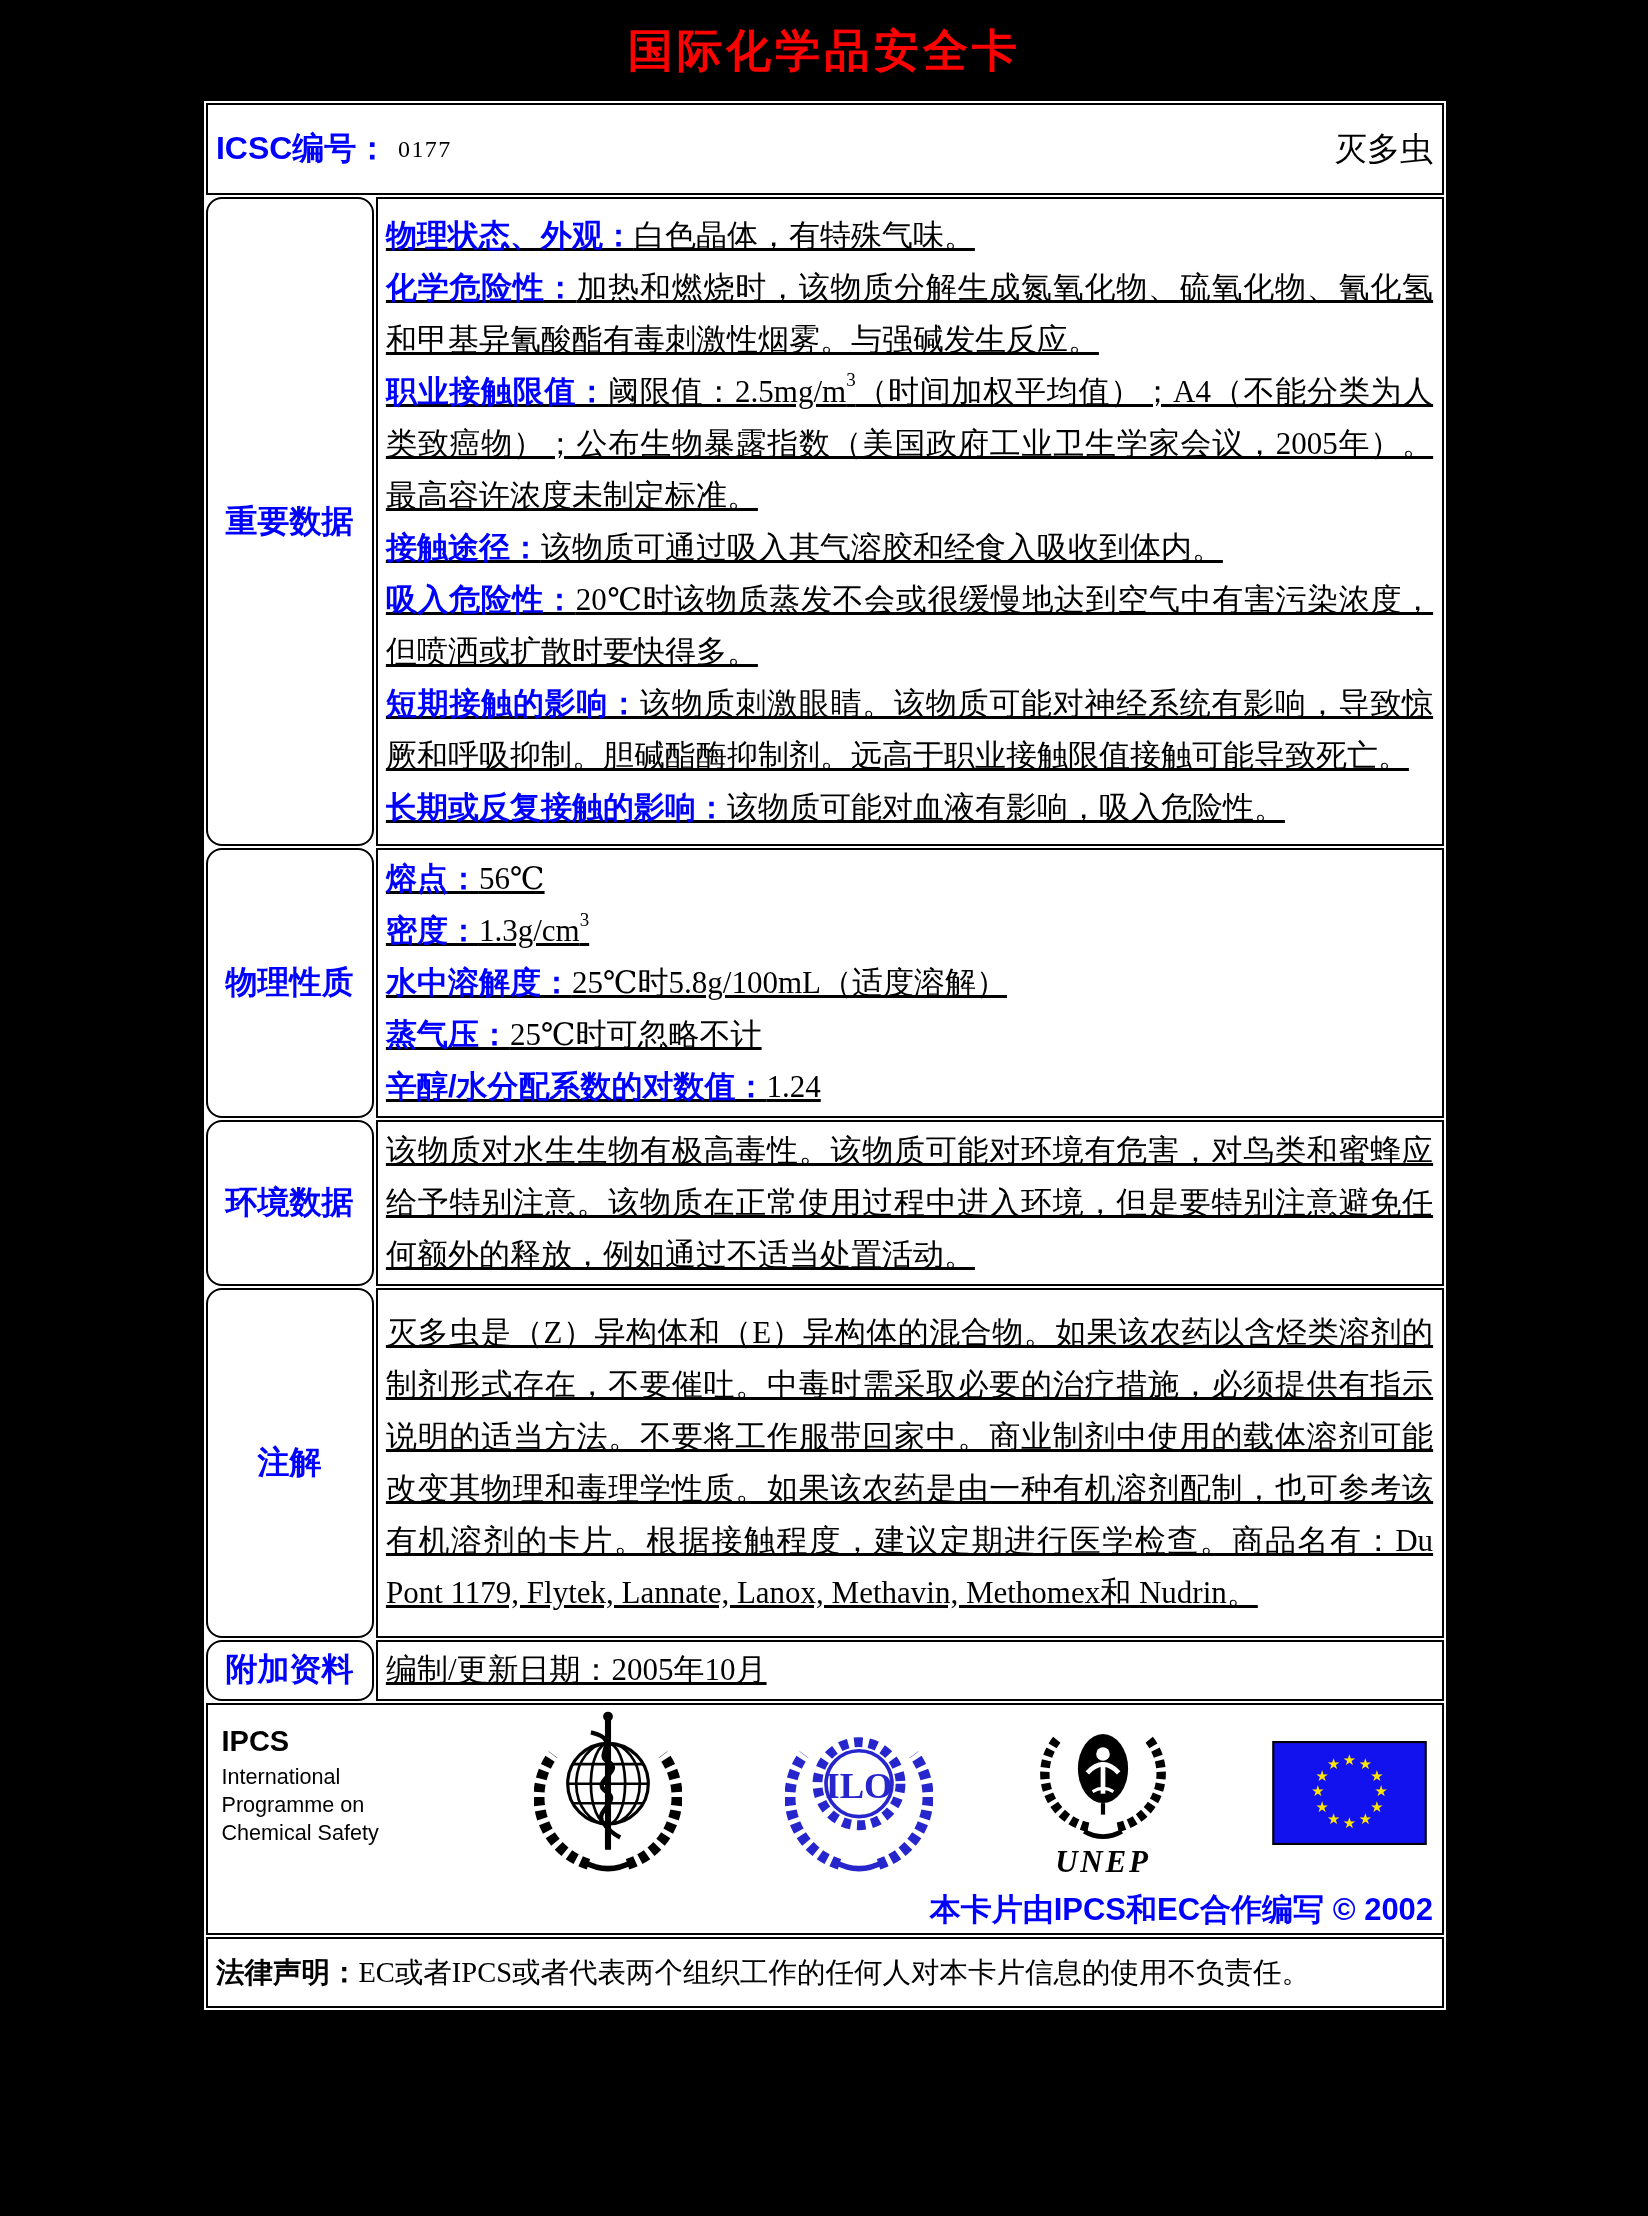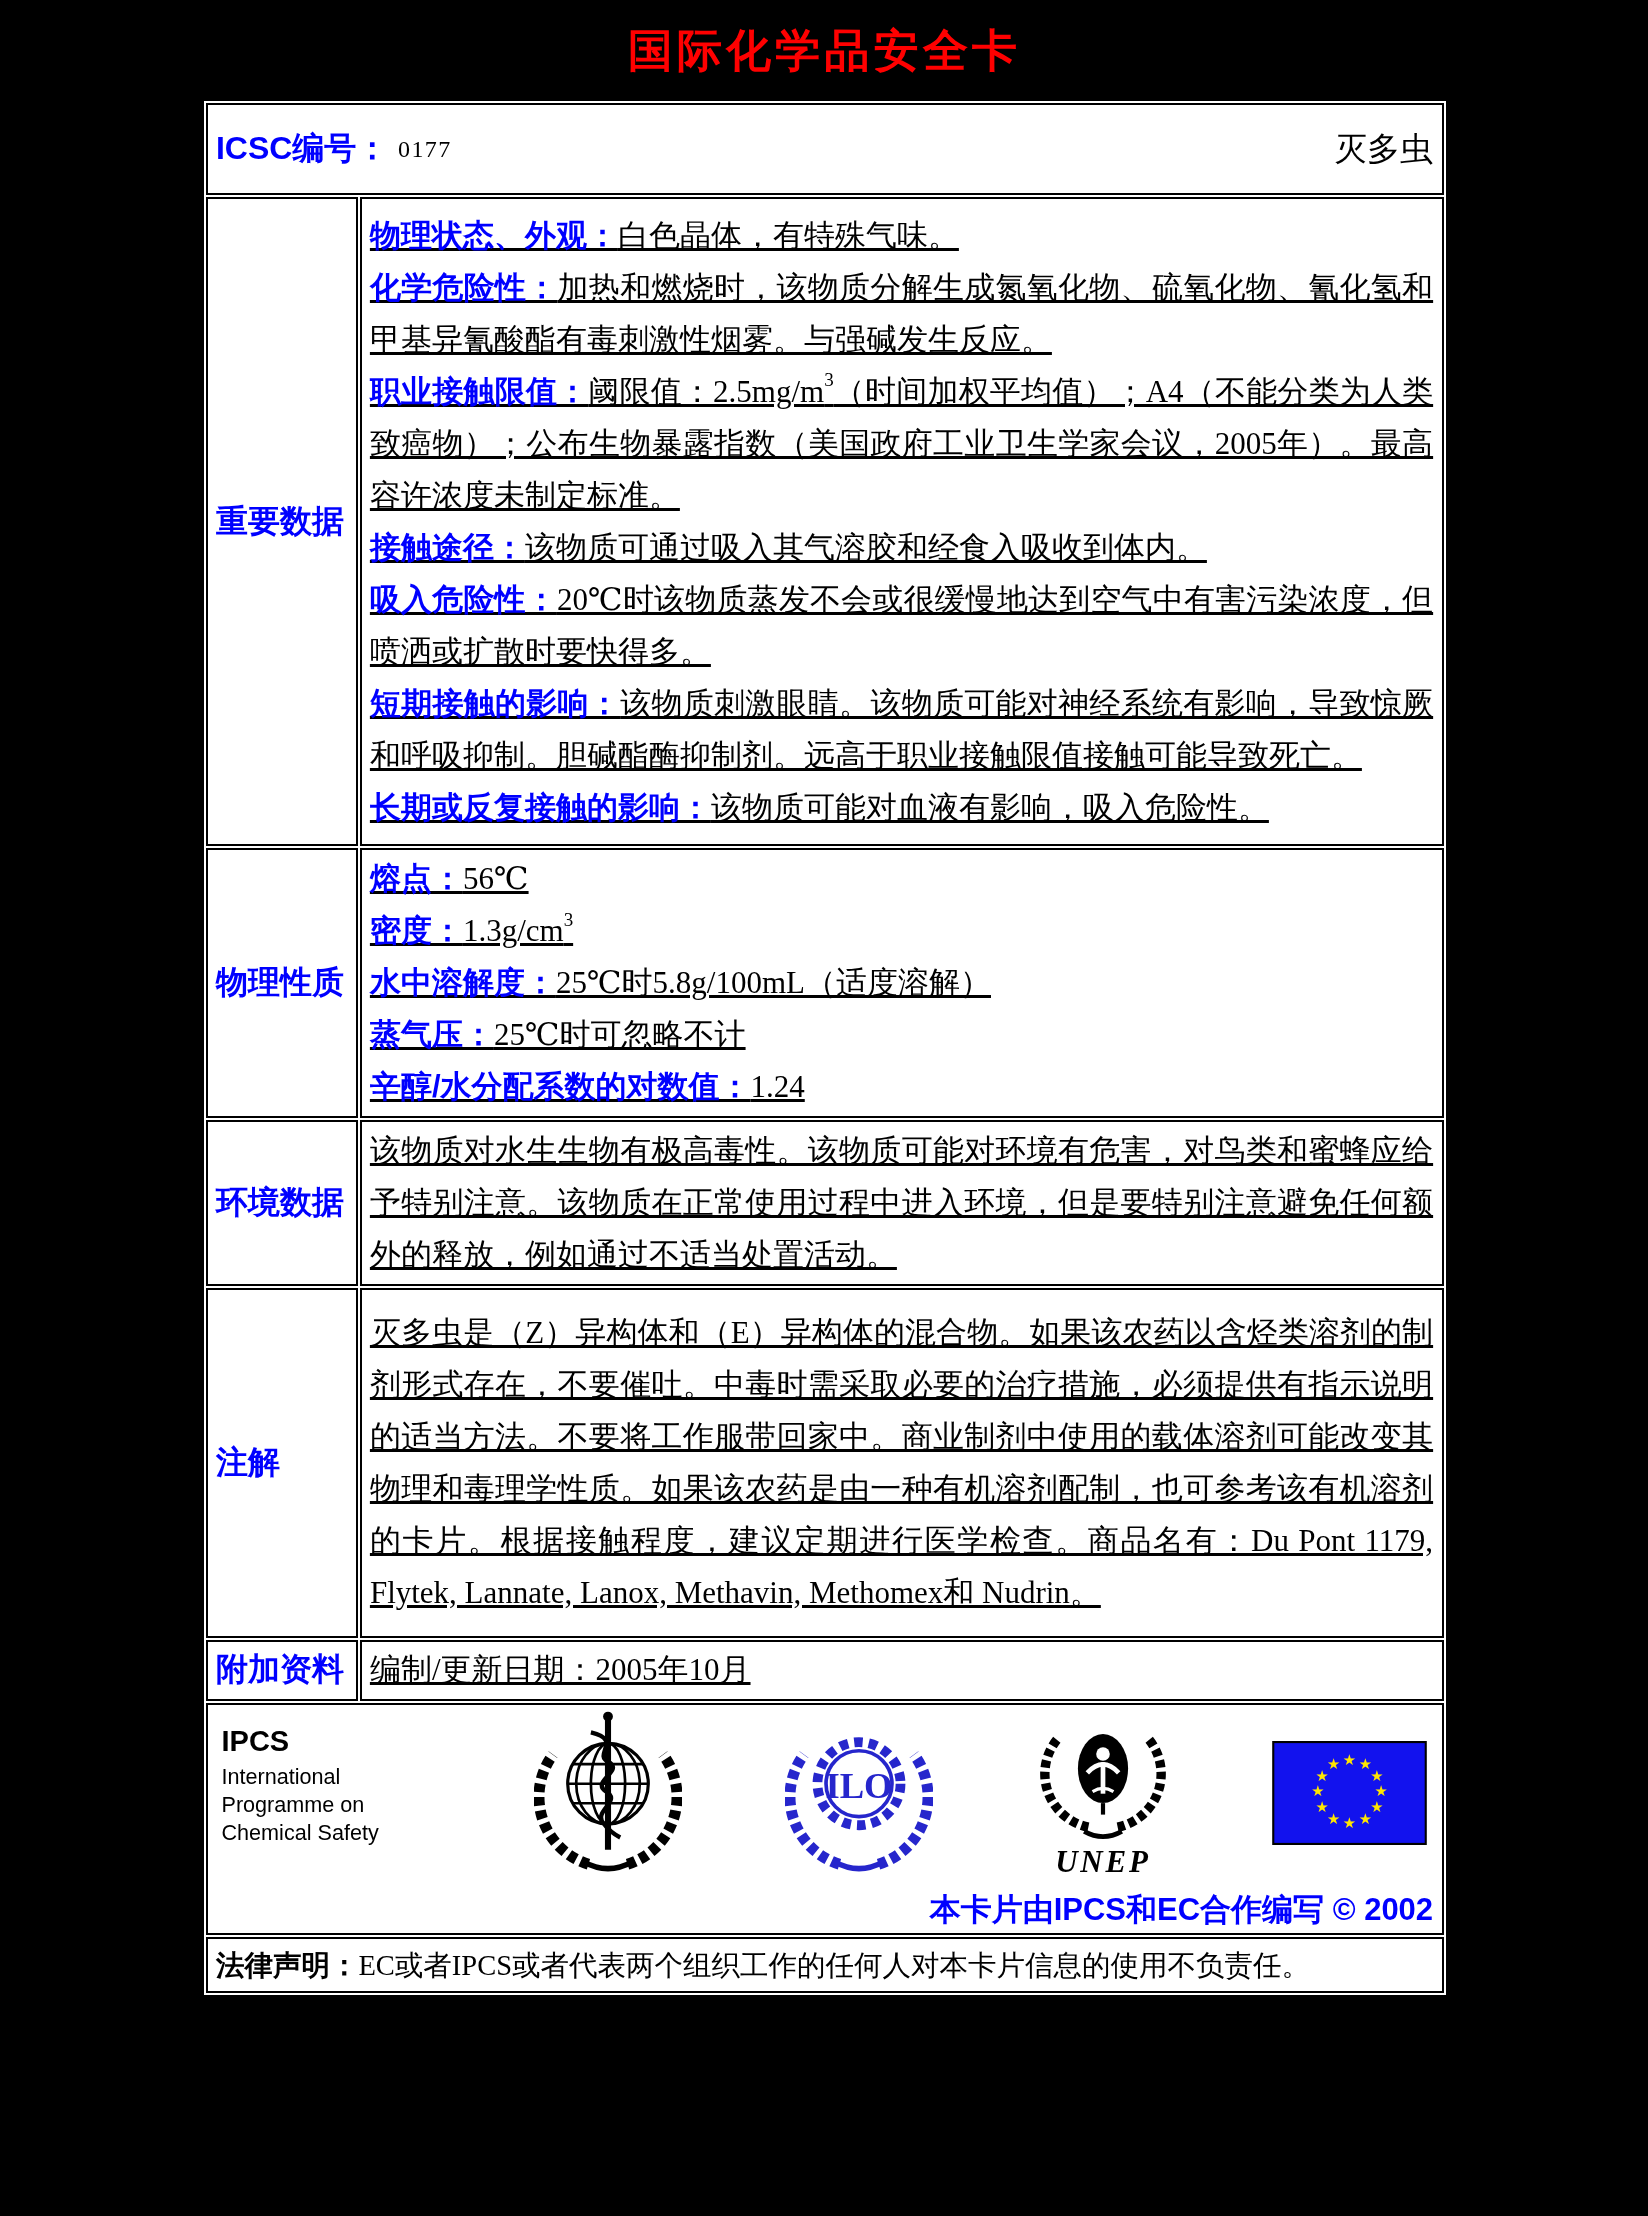--- a/index.html
+++ b/index.html
@@ -40,29 +40,30 @@
     padding:2.8px 8.4px;
   }
   
   tr.r-header{height:92px;}
   tr.r-important{height:649px;}
   tr.r-physical{height:259px;}
   tr.r-environment{height:149px;}
   tr.r-notes{height:350px;}
   tr.r-additional{height:47px;}
   tr.r-logos{height:207px;}
-  tr.r-legal{height:56px;}
+  tr.r-legal{height:71px;}
 
   td.label-cell{
-    width:152px;
-    text-align:left;
+    width:168px;
+    text-align:center;
     font-family:"Liberation Sans","DejaVu Sans",sans-serif;
     font-weight:bold;
     font-size:32px;
     color:var(--blue);
+    border-radius:16px;
   }
   td.content-cell{
     font-size:31px;
     line-height:52px;
     text-decoration:underline;
   }
   .para{margin:0;text-align:justify;}
   .field{
     color:var(--blue);
     font-weight:bold;

